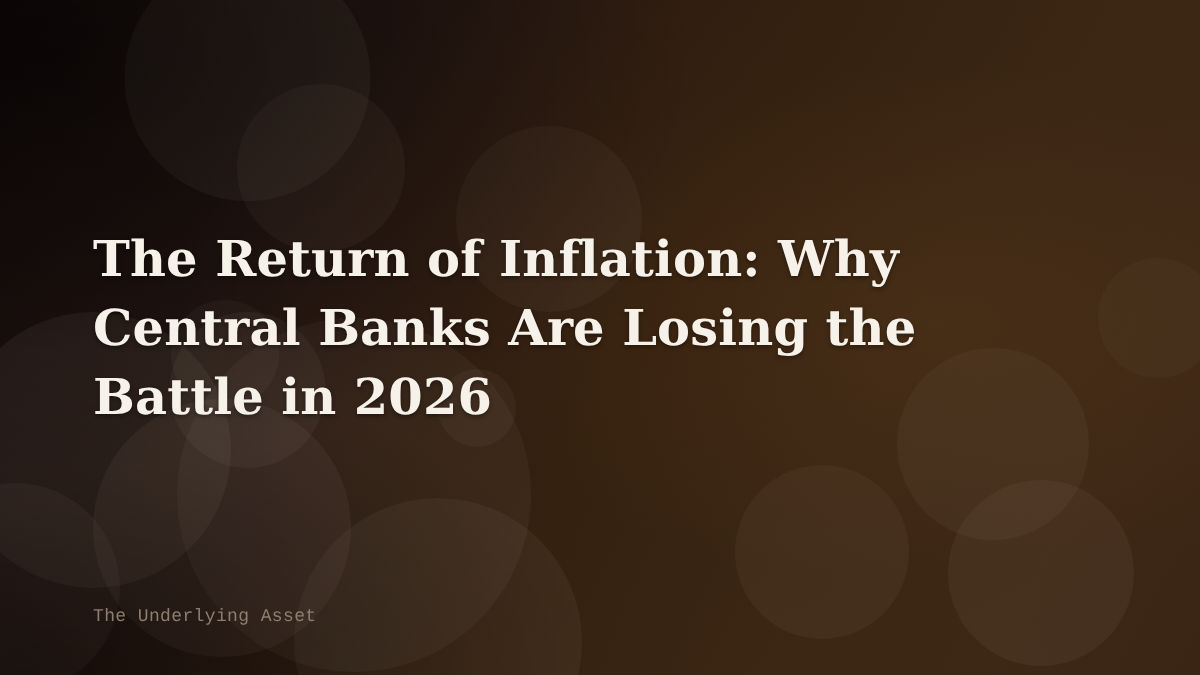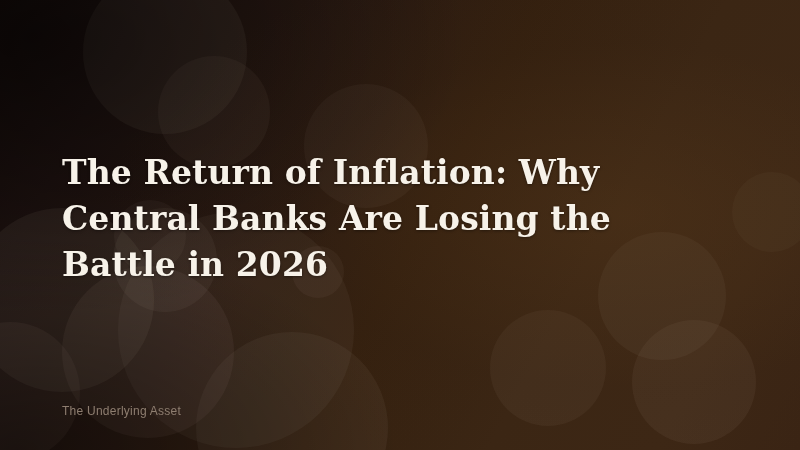--- a/index.html
+++ b/index.html
@@ -68,21 +68,21 @@
     line-height: 46px;
     letter-spacing: 0.1px;
     color: #f7f2e9;
     text-shadow: 0 1px 3px rgba(0,0,0,0.40);
   }
   .footer {
     position: absolute;
     left: 62px;
     top: 404px;
     margin: 0;
-    font-family: Liberation Sans, sans-serif;
+    font-family: Liberation Mono, monospace;
     font-weight: 400;
     font-size: 12px;
     letter-spacing: 0.25px;
     color: #8e7e70;
   }
 </style>
 </head>
 <body>
 
 <div id="slide">

